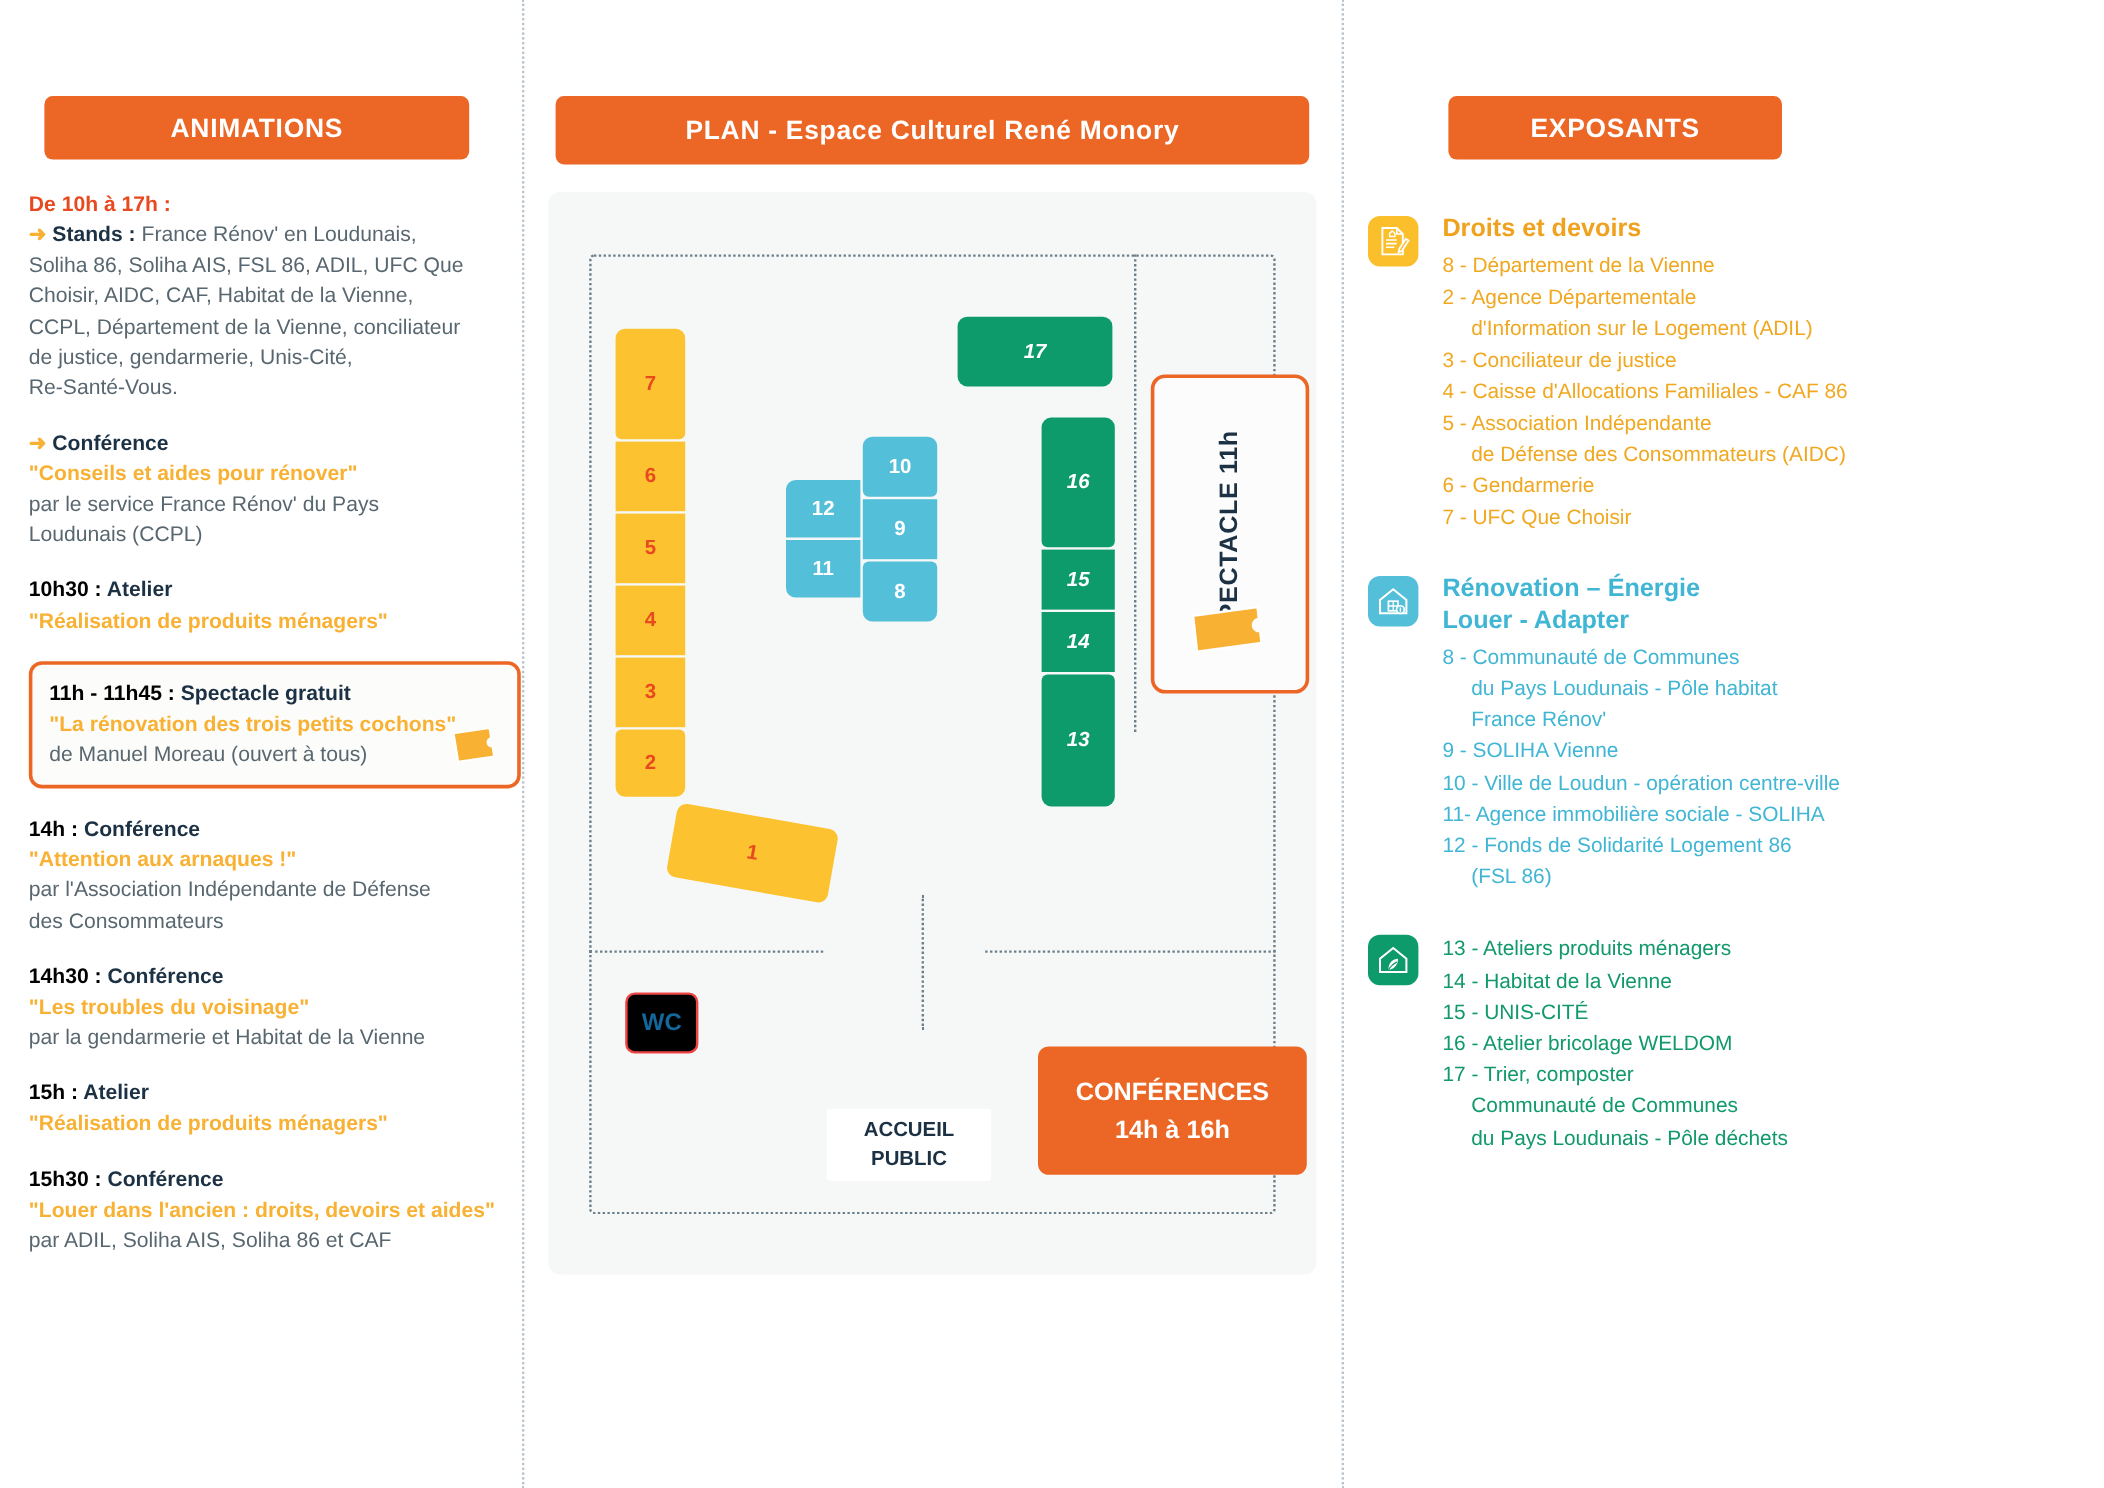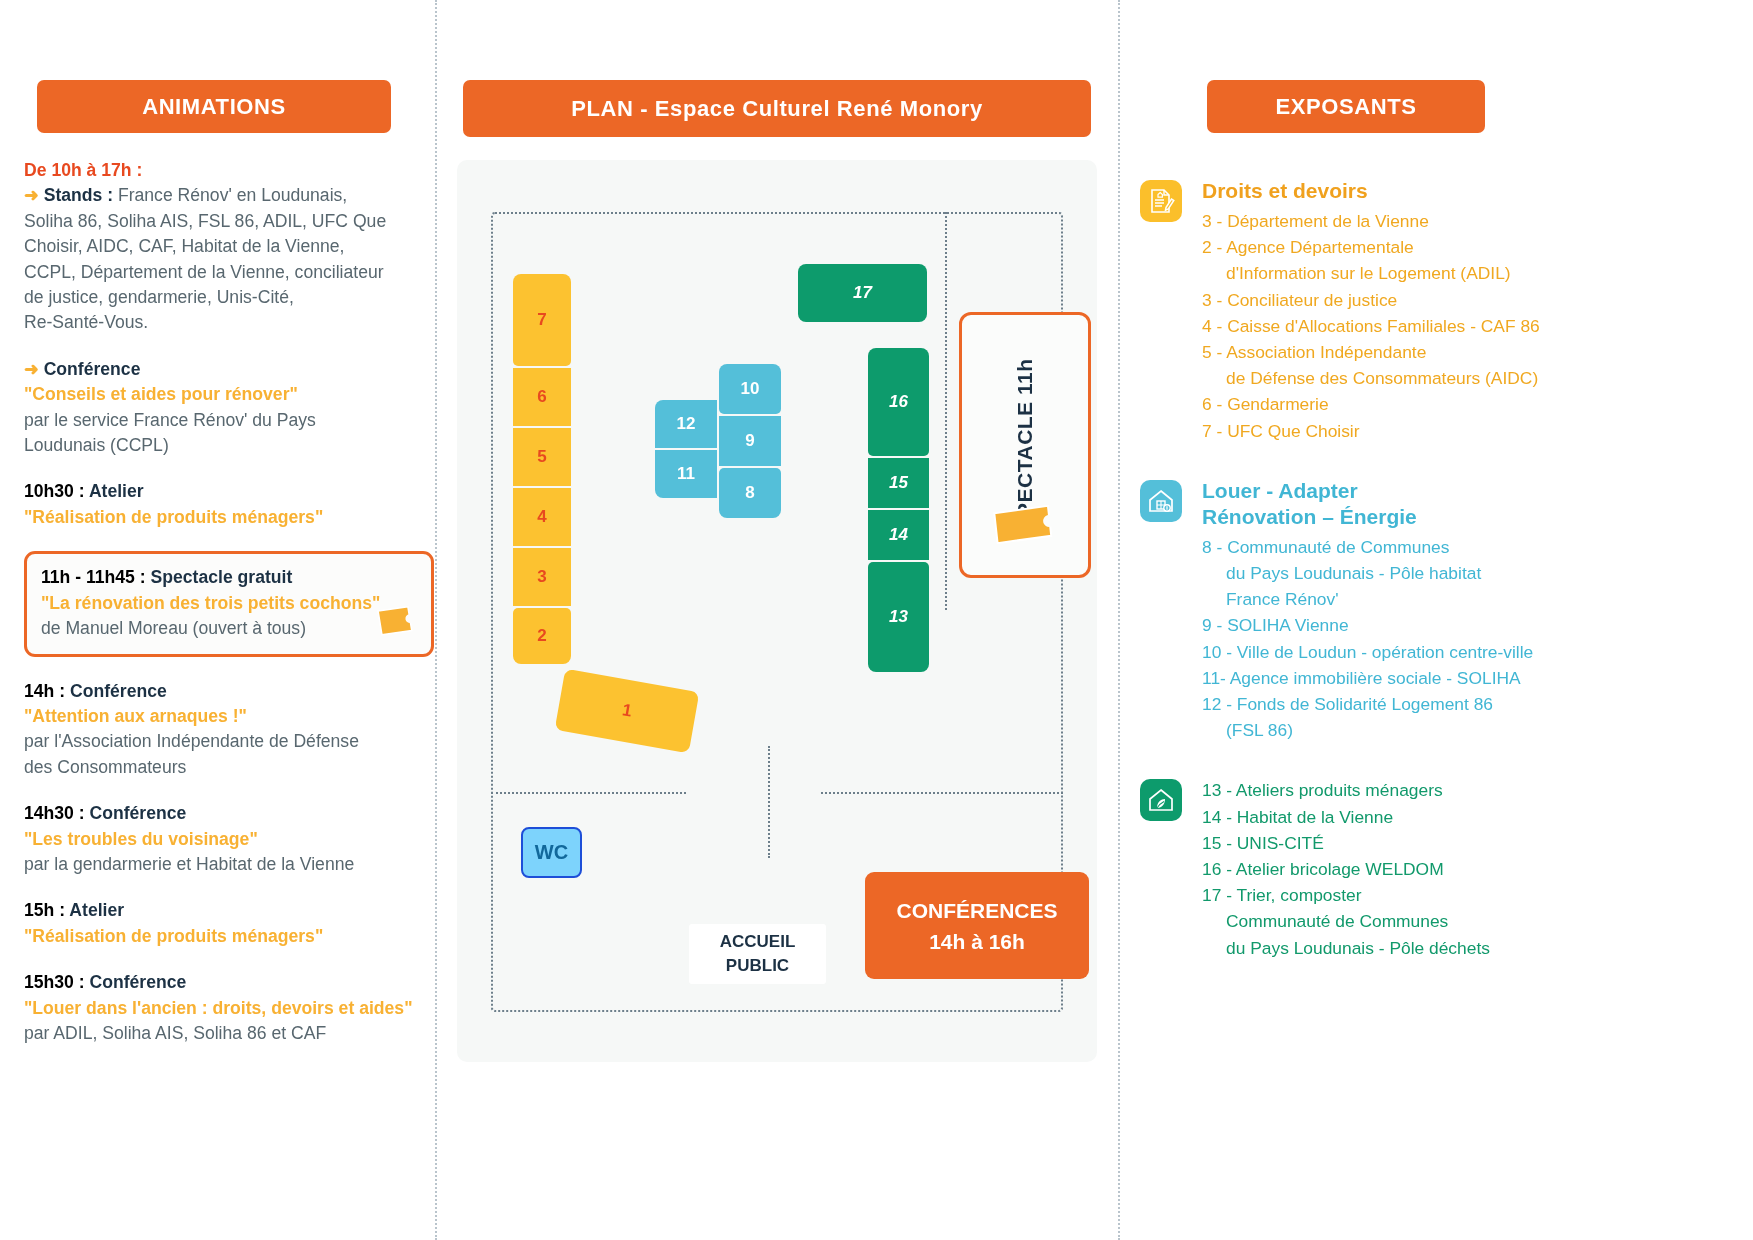--- a/index.html
+++ b/index.html
@@ -165,23 +165,23 @@
     position: absolute;
     left: 50%;
     bottom: 24px;
     transform: translateX(-50%);
     width: 72px; height: 56px;
   }
 
   
   .wc-box {
     position: absolute;
-    border: 2px solid #1d4ed8;
+    border: 2px solid #ef4444;
     border-radius: 8px;
-    background: #7dd3fc;
+    background: #000000;
     color: #12689b;
     font-weight: bold;
     font-size: 20px;
     display: flex; align-items: center; justify-content: center;
   }
 
   
   .accueil-box {
     position: absolute;
     background: #ffffff;
@@ -387,21 +387,21 @@
             <path d="M17 3 v5 h5" fill="none" stroke="#ffffff" stroke-width="1.4"></path>
             <path d="M8 13 h9 M8 16 h9 M8 19 h7" stroke="#ffffff" stroke-width="1.3"></path>
             <path d="M11 7.5 l2.2-2 2.2 2 v2.6 h-4.4 z" fill="none" stroke="#ffffff" stroke-width="1.2"></path>
             <path d="M19 20.5 l5.5-8.5 2.3 1.5 -5.5 8.5 -2.8 1.2 z" fill="#fbbf2b" stroke="#ffffff" stroke-width="1.5"></path>
           </svg>
         </div>
         <div class="expo-title">
           <div>Droits et devoirs</div>
         </div>
         <div class="expo-list">
-          <span class="li">3 - Département de la Vienne</span>
+          <span class="li">8 - Département de la Vienne</span>
           <span class="li">2 - Agence Départementale</span>
           <span class="li ind">d'Information sur le Logement (ADIL)</span>
           <span class="li">3 - Conciliateur de justice</span>
           <span class="li">4 - Caisse d'Allocations Familiales - CAF 86</span>
           <span class="li">5 - Association Indépendante</span>
           <span class="li ind">de Défense des Consommateurs (AIDC)</span>
           <span class="li">6 - Gendarmerie</span>
           <span class="li">7 - UFC Que Choisir</span>
         </div>
       </div>
@@ -410,22 +410,22 @@
         <div class="expo-icon">
           <svg width="28" height="28" viewBox="0 0 28 28">
             <path d="M14 4 L25 13 v11 h-22 v-11 z" fill="none" stroke="#ffffff" stroke-width="1.7"></path>
             <rect x="10" y="14" width="8" height="8" fill="none" stroke="#ffffff" stroke-width="1.4"></rect>
             <path d="M14 14 v8 M10 18 h8" stroke="#ffffff" stroke-width="1.1"></path>
             <circle cx="20" cy="21" r="3.2" fill="#54bfd9" stroke="#ffffff" stroke-width="1.4"></circle>
             <path d="M20 19.3 v3.4" stroke="#ffffff" stroke-width="1.2"></path>
           </svg>
         </div>
         <div class="expo-title">
+          <div>Rénovation – Énergie</div>
           <div>Louer - Adapter</div>
-          <div>Rénovation – Énergie</div>
         </div>
         <div class="expo-list">
           <span class="li">8 - Communauté de Communes</span>
           <span class="li ind">du Pays Loudunais - Pôle habitat</span>
           <span class="li ind">France Rénov'</span>
           <span class="li">9 - SOLIHA Vienne</span>
           <span class="li">10 - Ville de Loudun - opération centre-ville</span>
           <span class="li">11- Agence immobilière sociale - SOLIHA</span>
           <span class="li">12 - Fonds de Solidarité Logement 86</span>
           <span class="li ind">(FSL 86)</span>

